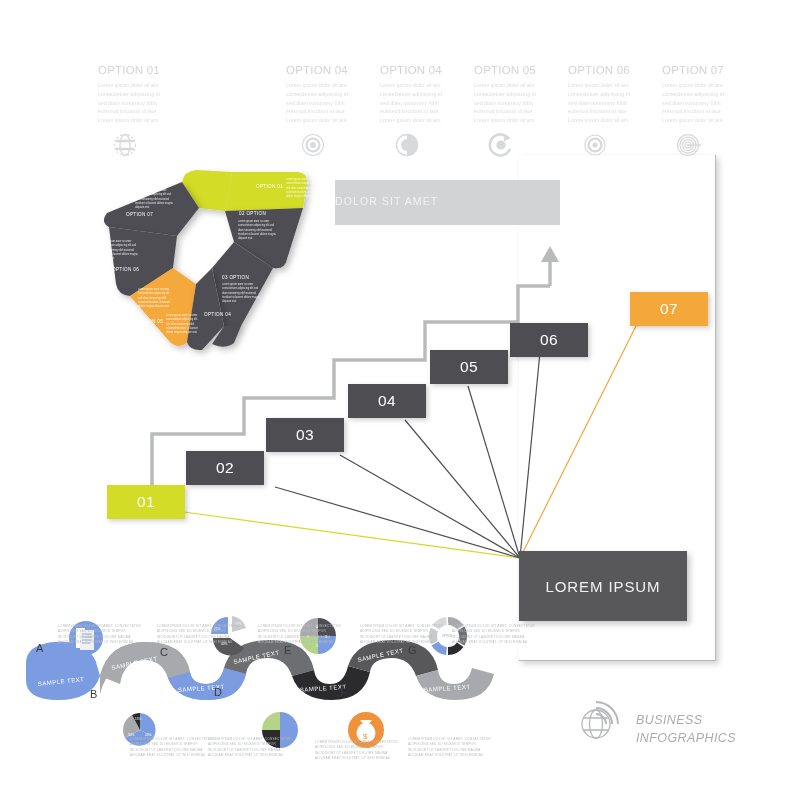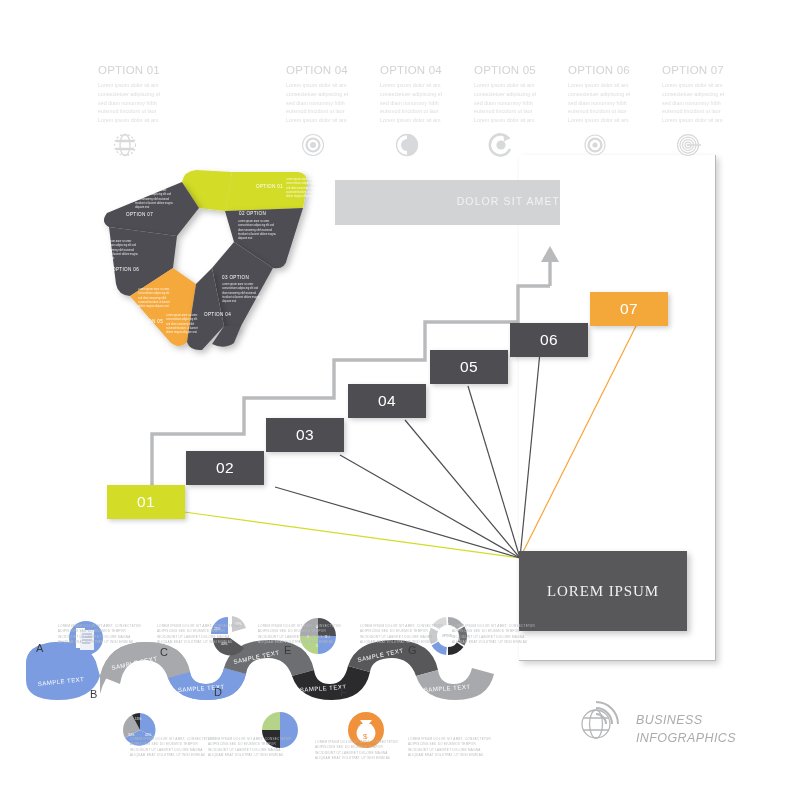--- a/index.html
+++ b/index.html
@@ -16,39 +16,39 @@
   .opts{position:absolute;left:98px;top:64px;width:668px;height:100px;}
   .opt{position:absolute;top:0;width:74px;}
   .opt-title{font-size:11.5px;letter-spacing:.2px;color:#d2d3d5;white-space:nowrap;
       font-weight:400;margin-bottom:5px;}
   .opt-body{font-size:5.4px;line-height:1.62;color:#dcdddf;width:70px;}
   .opt-icon{position:absolute;top:64px;left:10px;width:34px;height:34px;color:#d8d9db;}
   .opt-icon svg{display:block;width:34px;height:34px;}
 
   
   .banner{position:absolute;left:335px;top:180px;width:225px;height:45px;background:#d2d3d5;}
-  .banner span{position:absolute;left:0;right:0;top:15px;text-align:right;
-     font-size:10.5px;letter-spacing:1.1px;color:#f2f2f2;padding-left:11px;}
+  .banner span{position:absolute;left:0;right:0;top:15px;text-align:left;
+     font-size:10.5px;letter-spacing:1.1px;color:#f2f2f2;}
 
   
   .wheel{position:absolute;left:78px;top:158px;width:255px;height:205px;}
   .wheel svg{display:block;}
   .wlab{font-size:4.6px;fill:#ffffff;letter-spacing:.35px;}
 
   
   .stairs{position:absolute;left:100px;top:240px;width:620px;height:400px;}
   .stairs svg{display:block;}
   .stepbox{position:absolute;height:34px;box-shadow:2px 2px 5px rgba(0,0,0,.2);}
   .stepbox span{position:absolute;inset:0;display:flex;align-items:center;justify-content:center;
       font-size:15.5px;color:#ffffff;letter-spacing:.5px;}
   .s-dark{background:#4e4e52;}
   .s-green{background:#d3dc26;}
-  .s-orange{background:#f5a83a;}
-  .lorem-box{position:absolute;left:519px;top:551px;width:168px;height:80px;background:#58585b;
-      box-shadow:3px 3px 6px rgba(0,0,0,.22);font-family:Liberation Serif, serif;}
+  .s-orange{background:#f5a83a;margin-left:40px;}
+  .lorem-box{position:absolute;left:519px;top:551px;width:168px;height:70px;background:#58585b;
+      box-shadow:3px 3px 6px rgba(0,0,0,.22);}
   .lorem-box span{position:absolute;inset:0;display:flex;align-items:center;justify-content:center;
       font-size:15px;letter-spacing:.9px;color:#f1f1f1;}
 
   
   .wave{position:absolute;left:18px;top:608px;width:500px;height:155px;}
   .wave svg{display:block;}
   .wtxt{font-size:6px;fill:#ffffff;letter-spacing:.5px;}
   .wlet{font-size:11px;fill:#3a3a3c;font-weight:400;}
   .ptxt{font-size:3.2px;fill:#ffffff;}
   .dtxt{font-size:2.6px;fill:#ffffff;}

